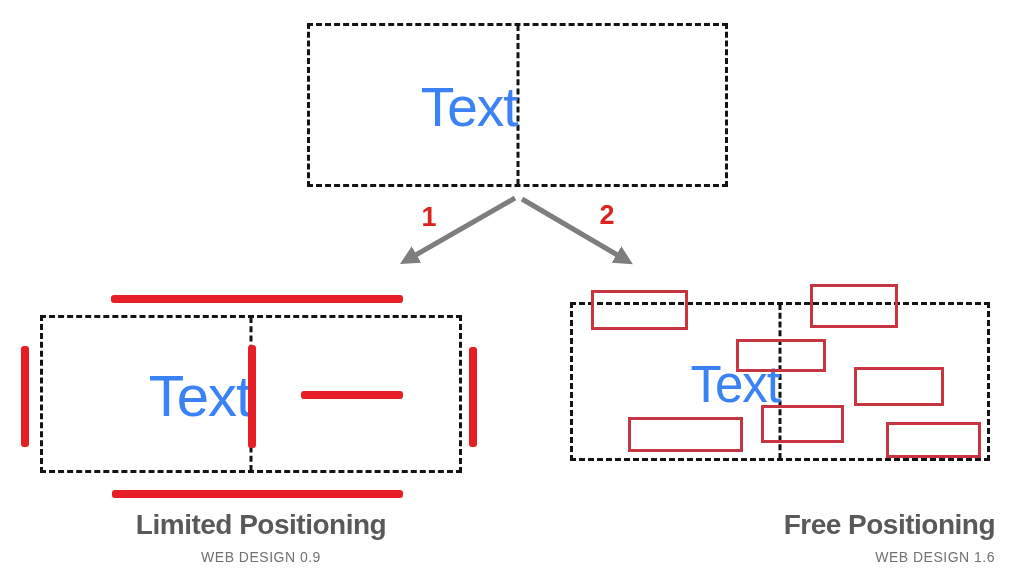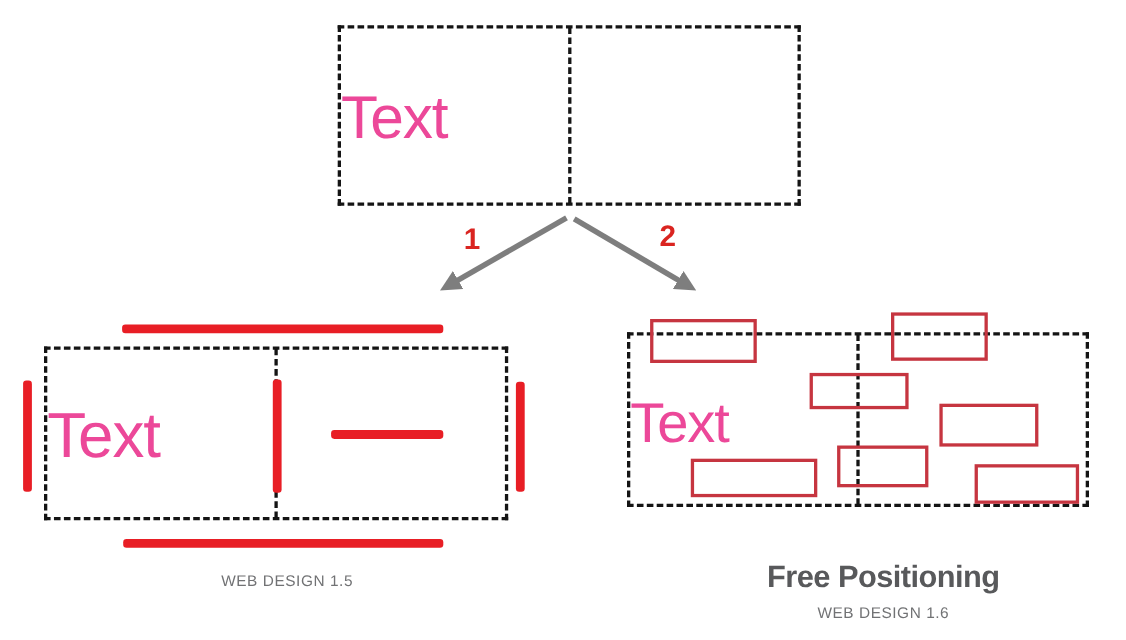--- a/index.html
+++ b/index.html
@@ -29,22 +29,22 @@
     width: 0;
     border-left: 3px dashed var(--dash-black, #141414);
     transform: translateX(-50%);
   }
   .box-text {
     position: absolute;
     left: 0;
     width: 50%;
     top: 50%;
     transform: translateY(-46%);
-    text-align: left;
-    color: #ec4899;
+    text-align: right;
+    color: #3b82f6;
     letter-spacing: -1px;
     line-height: 1;
     white-space: nowrap;
   }
   #top-box    { left: 307px; top: 23px;  width: 421px; height: 164px; }
   #top-box .box-text   { font-size: 55px; }
   #limited-box{ left: 40px;  top: 315px; width: 422px; height: 158px; }
   #limited-box .box-text { font-size: 58px; }
   #free-box   { left: 570px; top: 302px; width: 420px; height: 159px; }
   #free-box .box-text  { font-size: 51px; }
@@ -91,21 +91,21 @@
     line-height: 1.05;
     letter-spacing: -0.5px;
   }
   .caption .subheading {
     margin-top: 10px;
     font-size: 14px;
     color: var(--subheading-gray, #717274);
     letter-spacing: 0.5px;
   }
   #limited-caption { left: 50px;  top: 510px; width: 422px; }
-  #free-caption    { left: 593px; top: 510px; width: 420px; }
+  #free-caption    { left: 575px; top: 510px; width: 420px; text-align: right; }
 </style>
 </head>
 <body>
 
 <div class="canvas">
 
   <div class="dashed-box" id="top-box">
     <div class="box-divider"></div>
     <div class="box-text">Text</div>
   </div>
@@ -145,20 +145,21 @@
       <div class="red-rect" style="left: 591px; top: 290px; width: 97px; height: 40px;"></div>
       <div class="red-rect" style="left: 810px; top: 284px; width: 88px; height: 44px;"></div>
       <div class="red-rect" style="left: 736px; top: 339px; width: 90px; height: 33px;"></div>
       <div class="red-rect" style="left: 854px; top: 367px; width: 90px; height: 39px;"></div>
       <div class="red-rect" style="left: 628px; top: 417px; width: 115px; height: 35px;"></div>
       <div class="red-rect" style="left: 761px; top: 405px; width: 83px; height: 38px;"></div>
       <div class="red-rect" style="left: 886px; top: 422px; width: 95px; height: 36px;"></div>
     </div>
 
   <div class="caption" id="limited-caption">
-    <div class="subheading">WEB DESIGN 1.5</div>
+    <div class="heading">Limited Positioning</div>
+    <div class="subheading">WEB DESIGN 0.9</div>
   </div>
   <div class="caption" id="free-caption">
     <div class="heading">Free Positioning</div>
     <div class="subheading">WEB DESIGN 1.6</div>
   </div>
 
 </div>
 
 </body></html>

